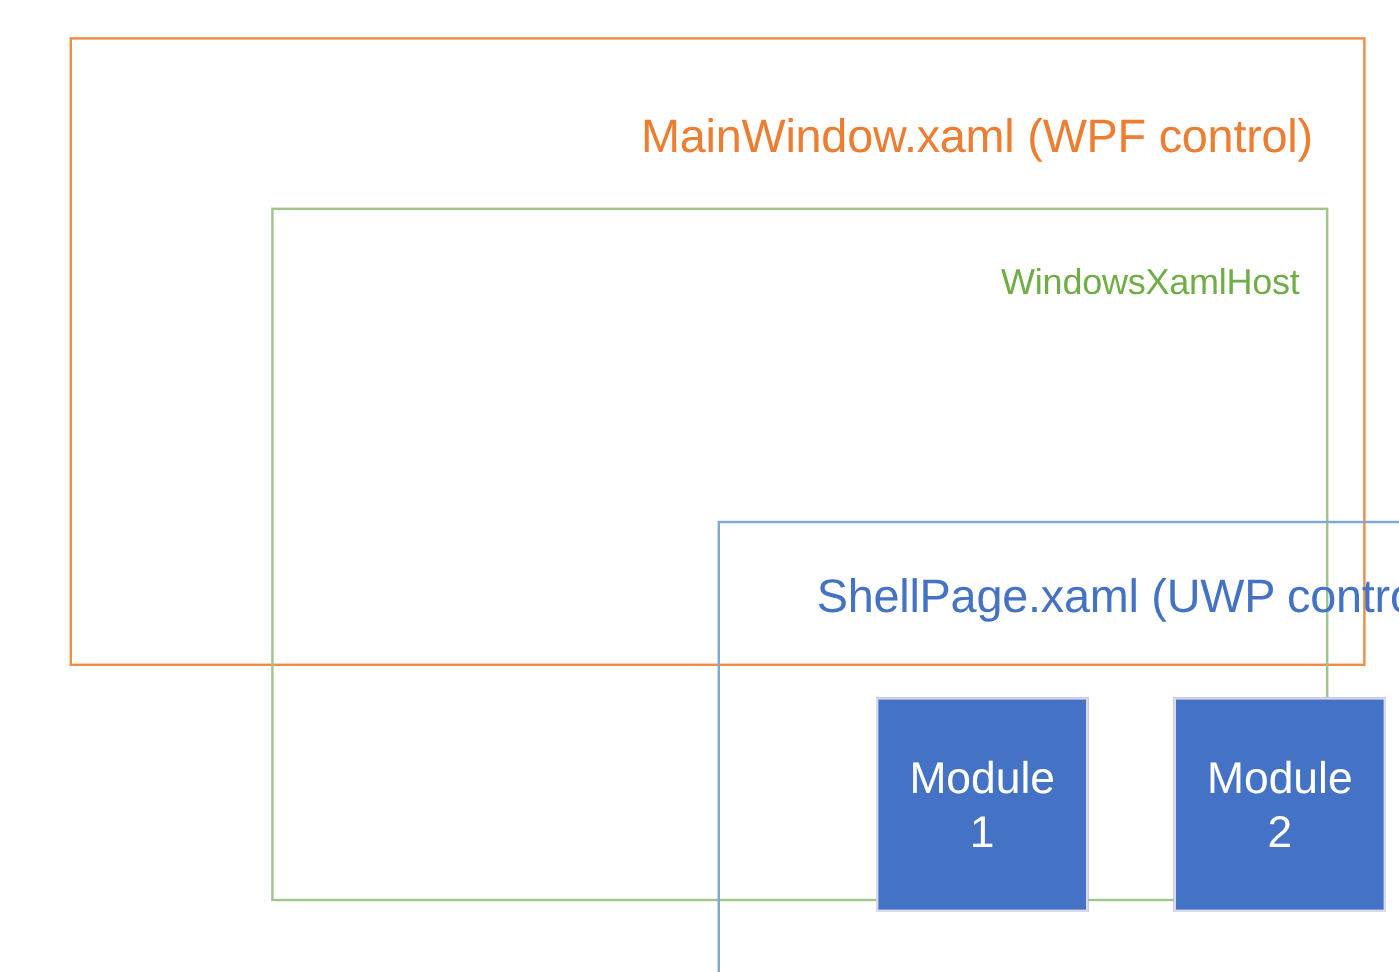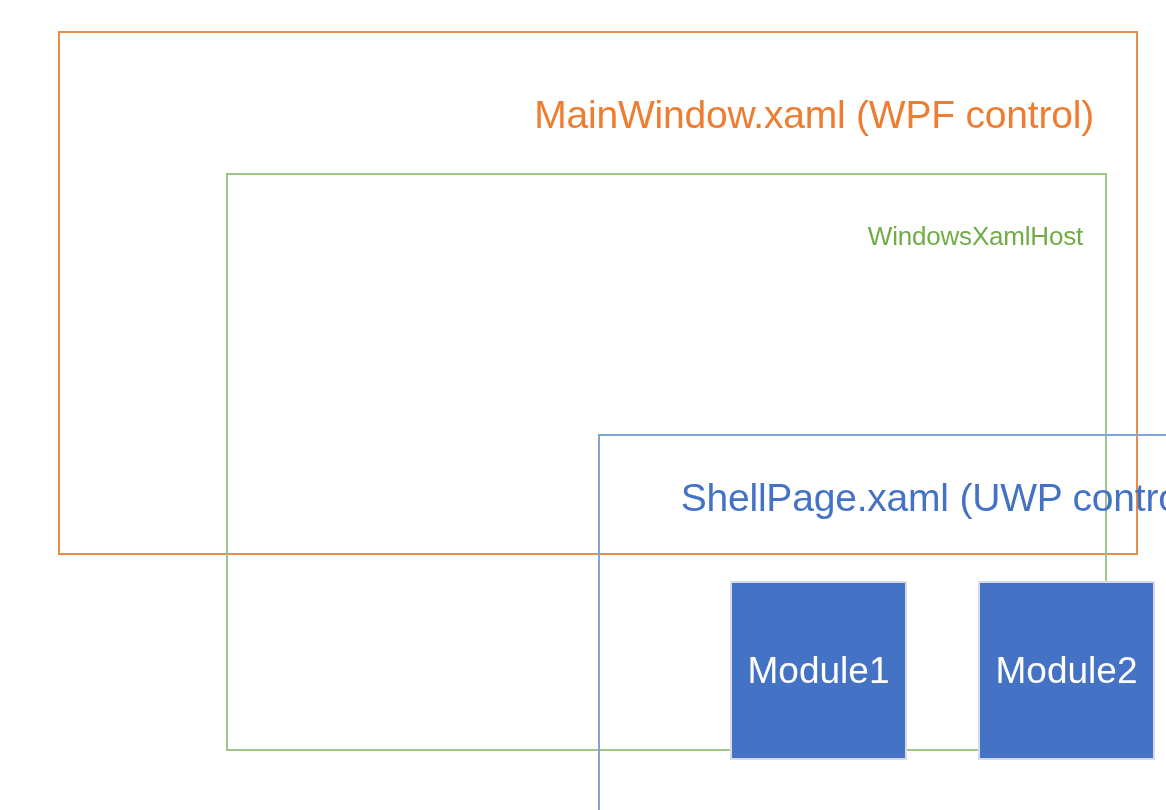--- a/index.html
+++ b/index.html
@@ -50,21 +50,21 @@
     width: 881px;
     height: 578px;
     box-sizing: border-box;
     border: 2px solid #9FC58A;
     background: transparent;
   }
   .label-middle {
     position: absolute;
     right: 22px;
     top: 38px;
-    font-size: 26px;
+    font-size: 30px;
     line-height: 46px;
     color: #70AD47;
     white-space: nowrap;
     letter-spacing: -0.2px;
   }
 
   
   .box-inner {
     position: absolute;
     left: 370px;
@@ -97,21 +97,21 @@
   .module-box {
     position: absolute;
     top: 0;
     width: 177px;
     height: 179px;
     box-sizing: border-box;
     background: #4472C4;
     border: 2px solid #D9D9E8;
     color: #FFFFFF;
     display: flex;
-    flex-direction: row;
+    flex-direction: column;
     align-items: center;
     justify-content: center;
     font-size: 37px;
     line-height: 45px;
     text-align: center;
   }
   .module-box.m1 { left: 0px; }
   .module-box.m2 { left: 248px; }
   .module-line { display: block; }
 </style>

